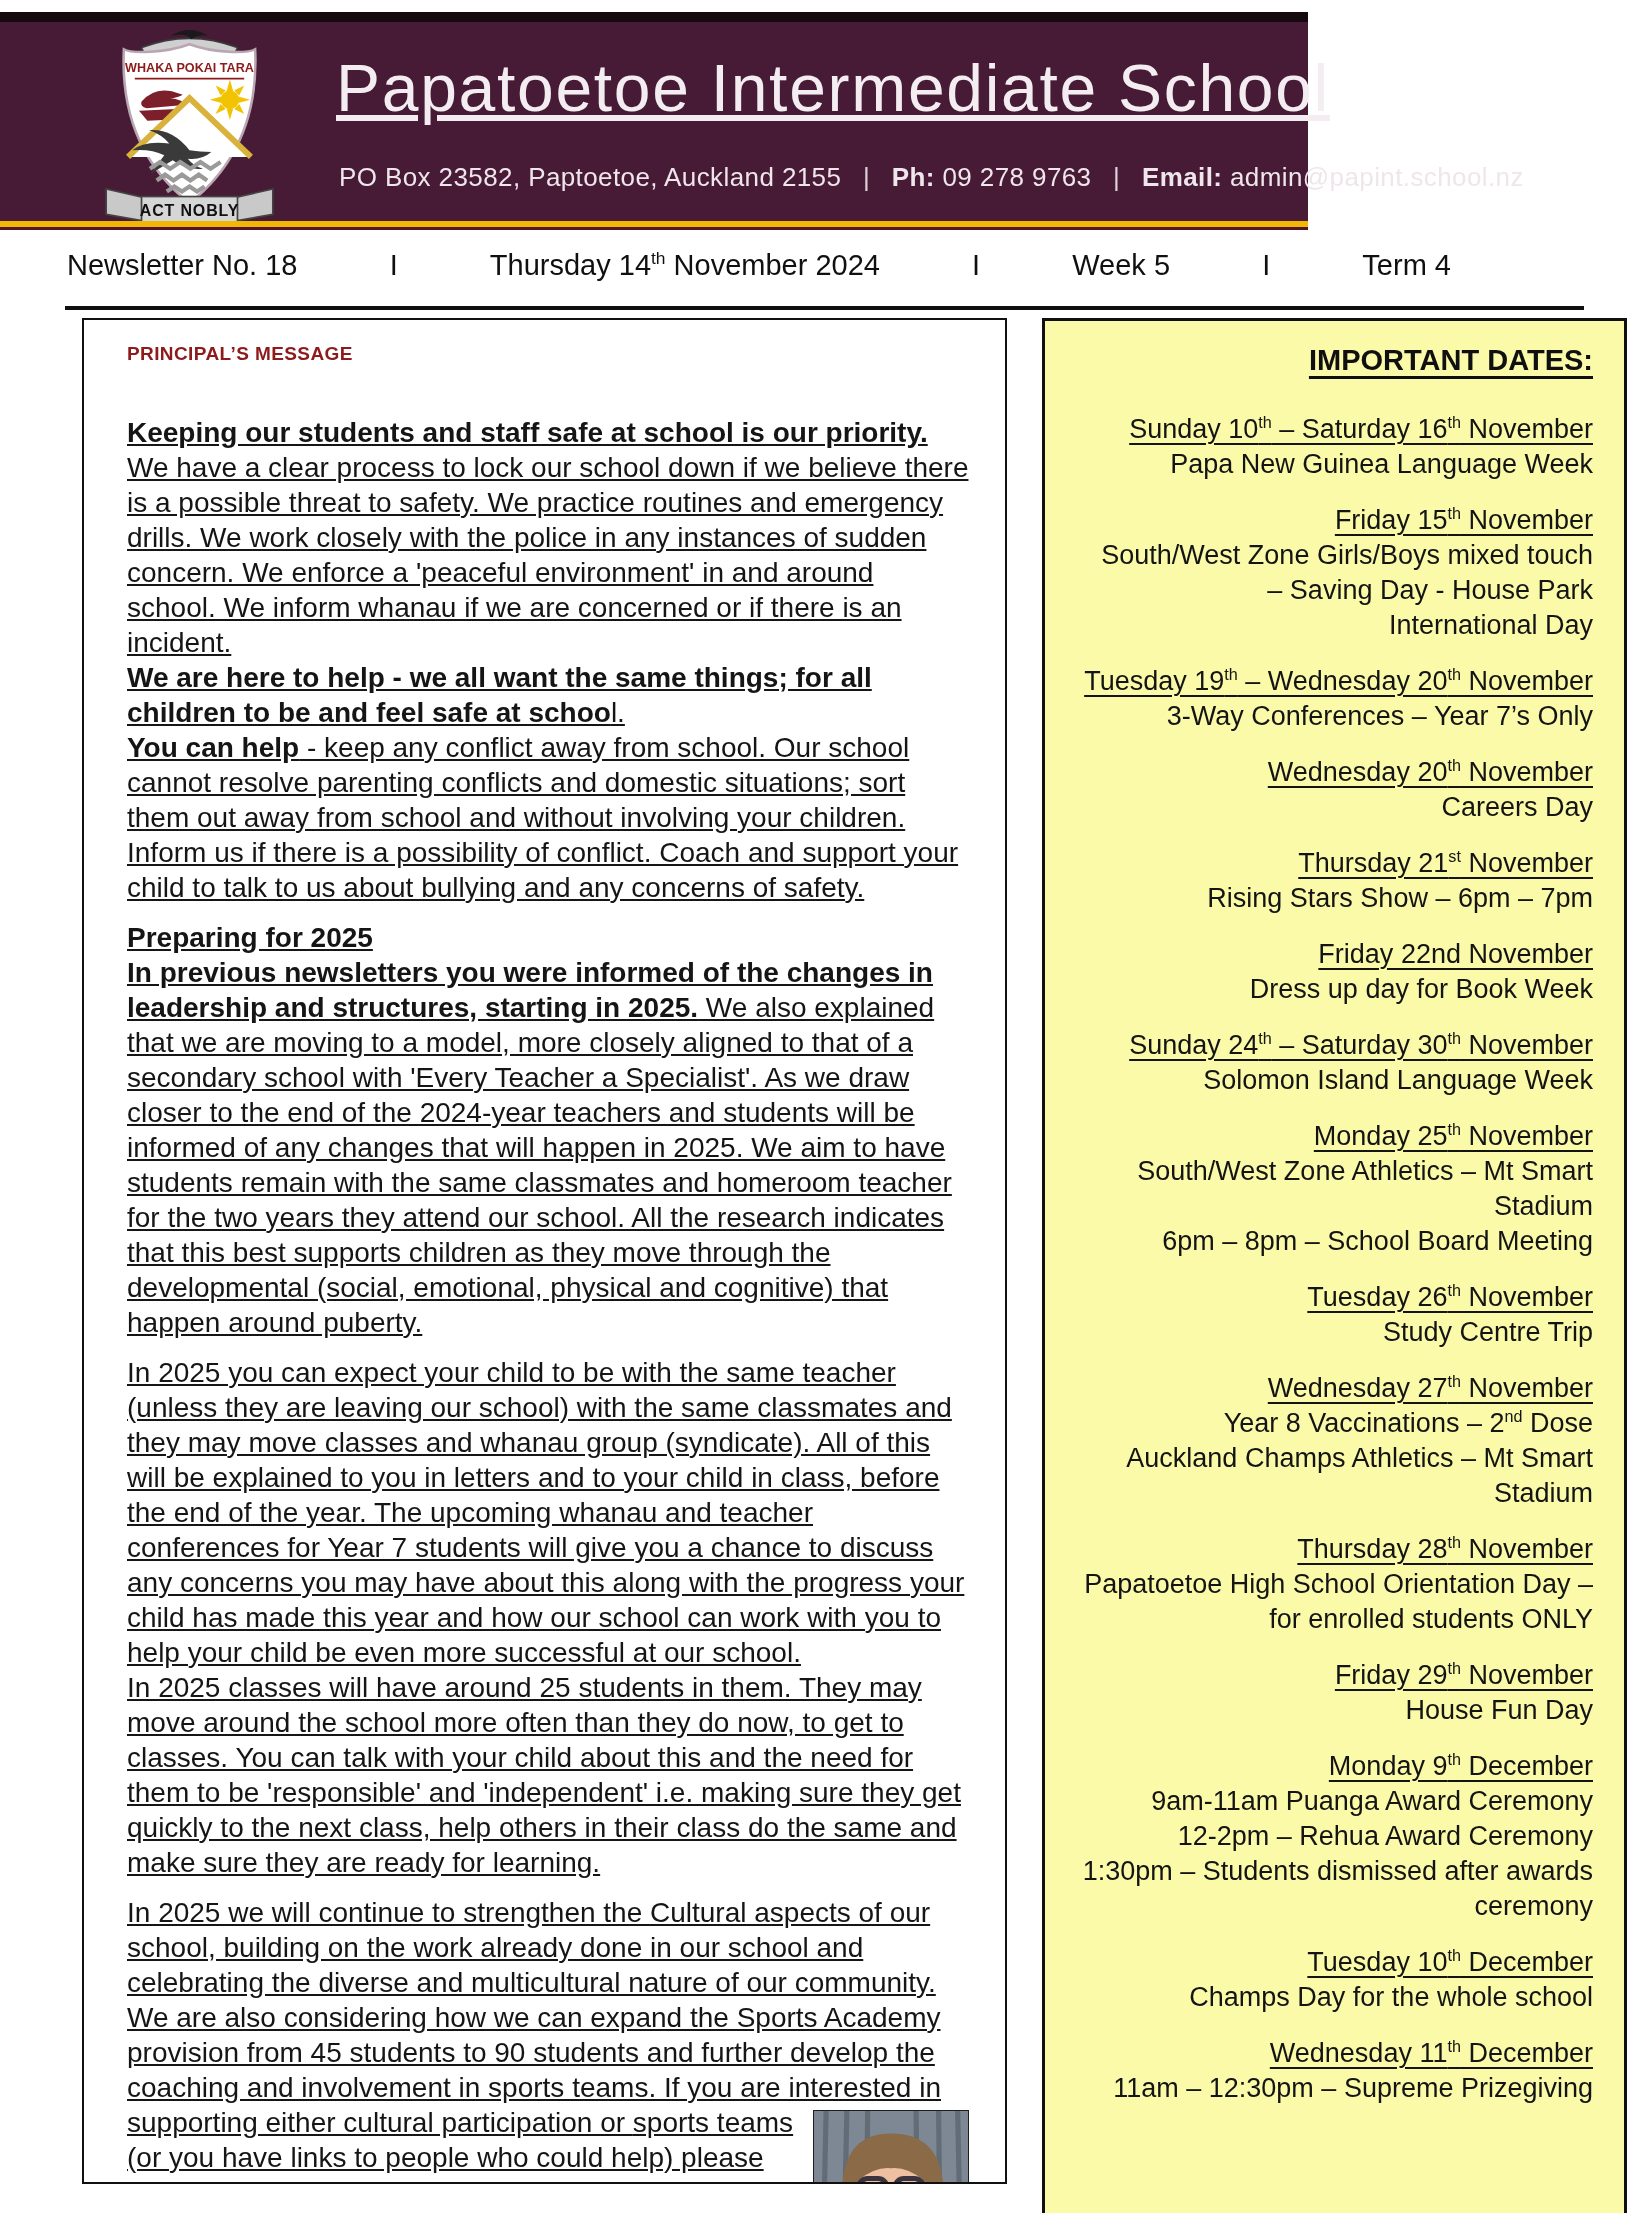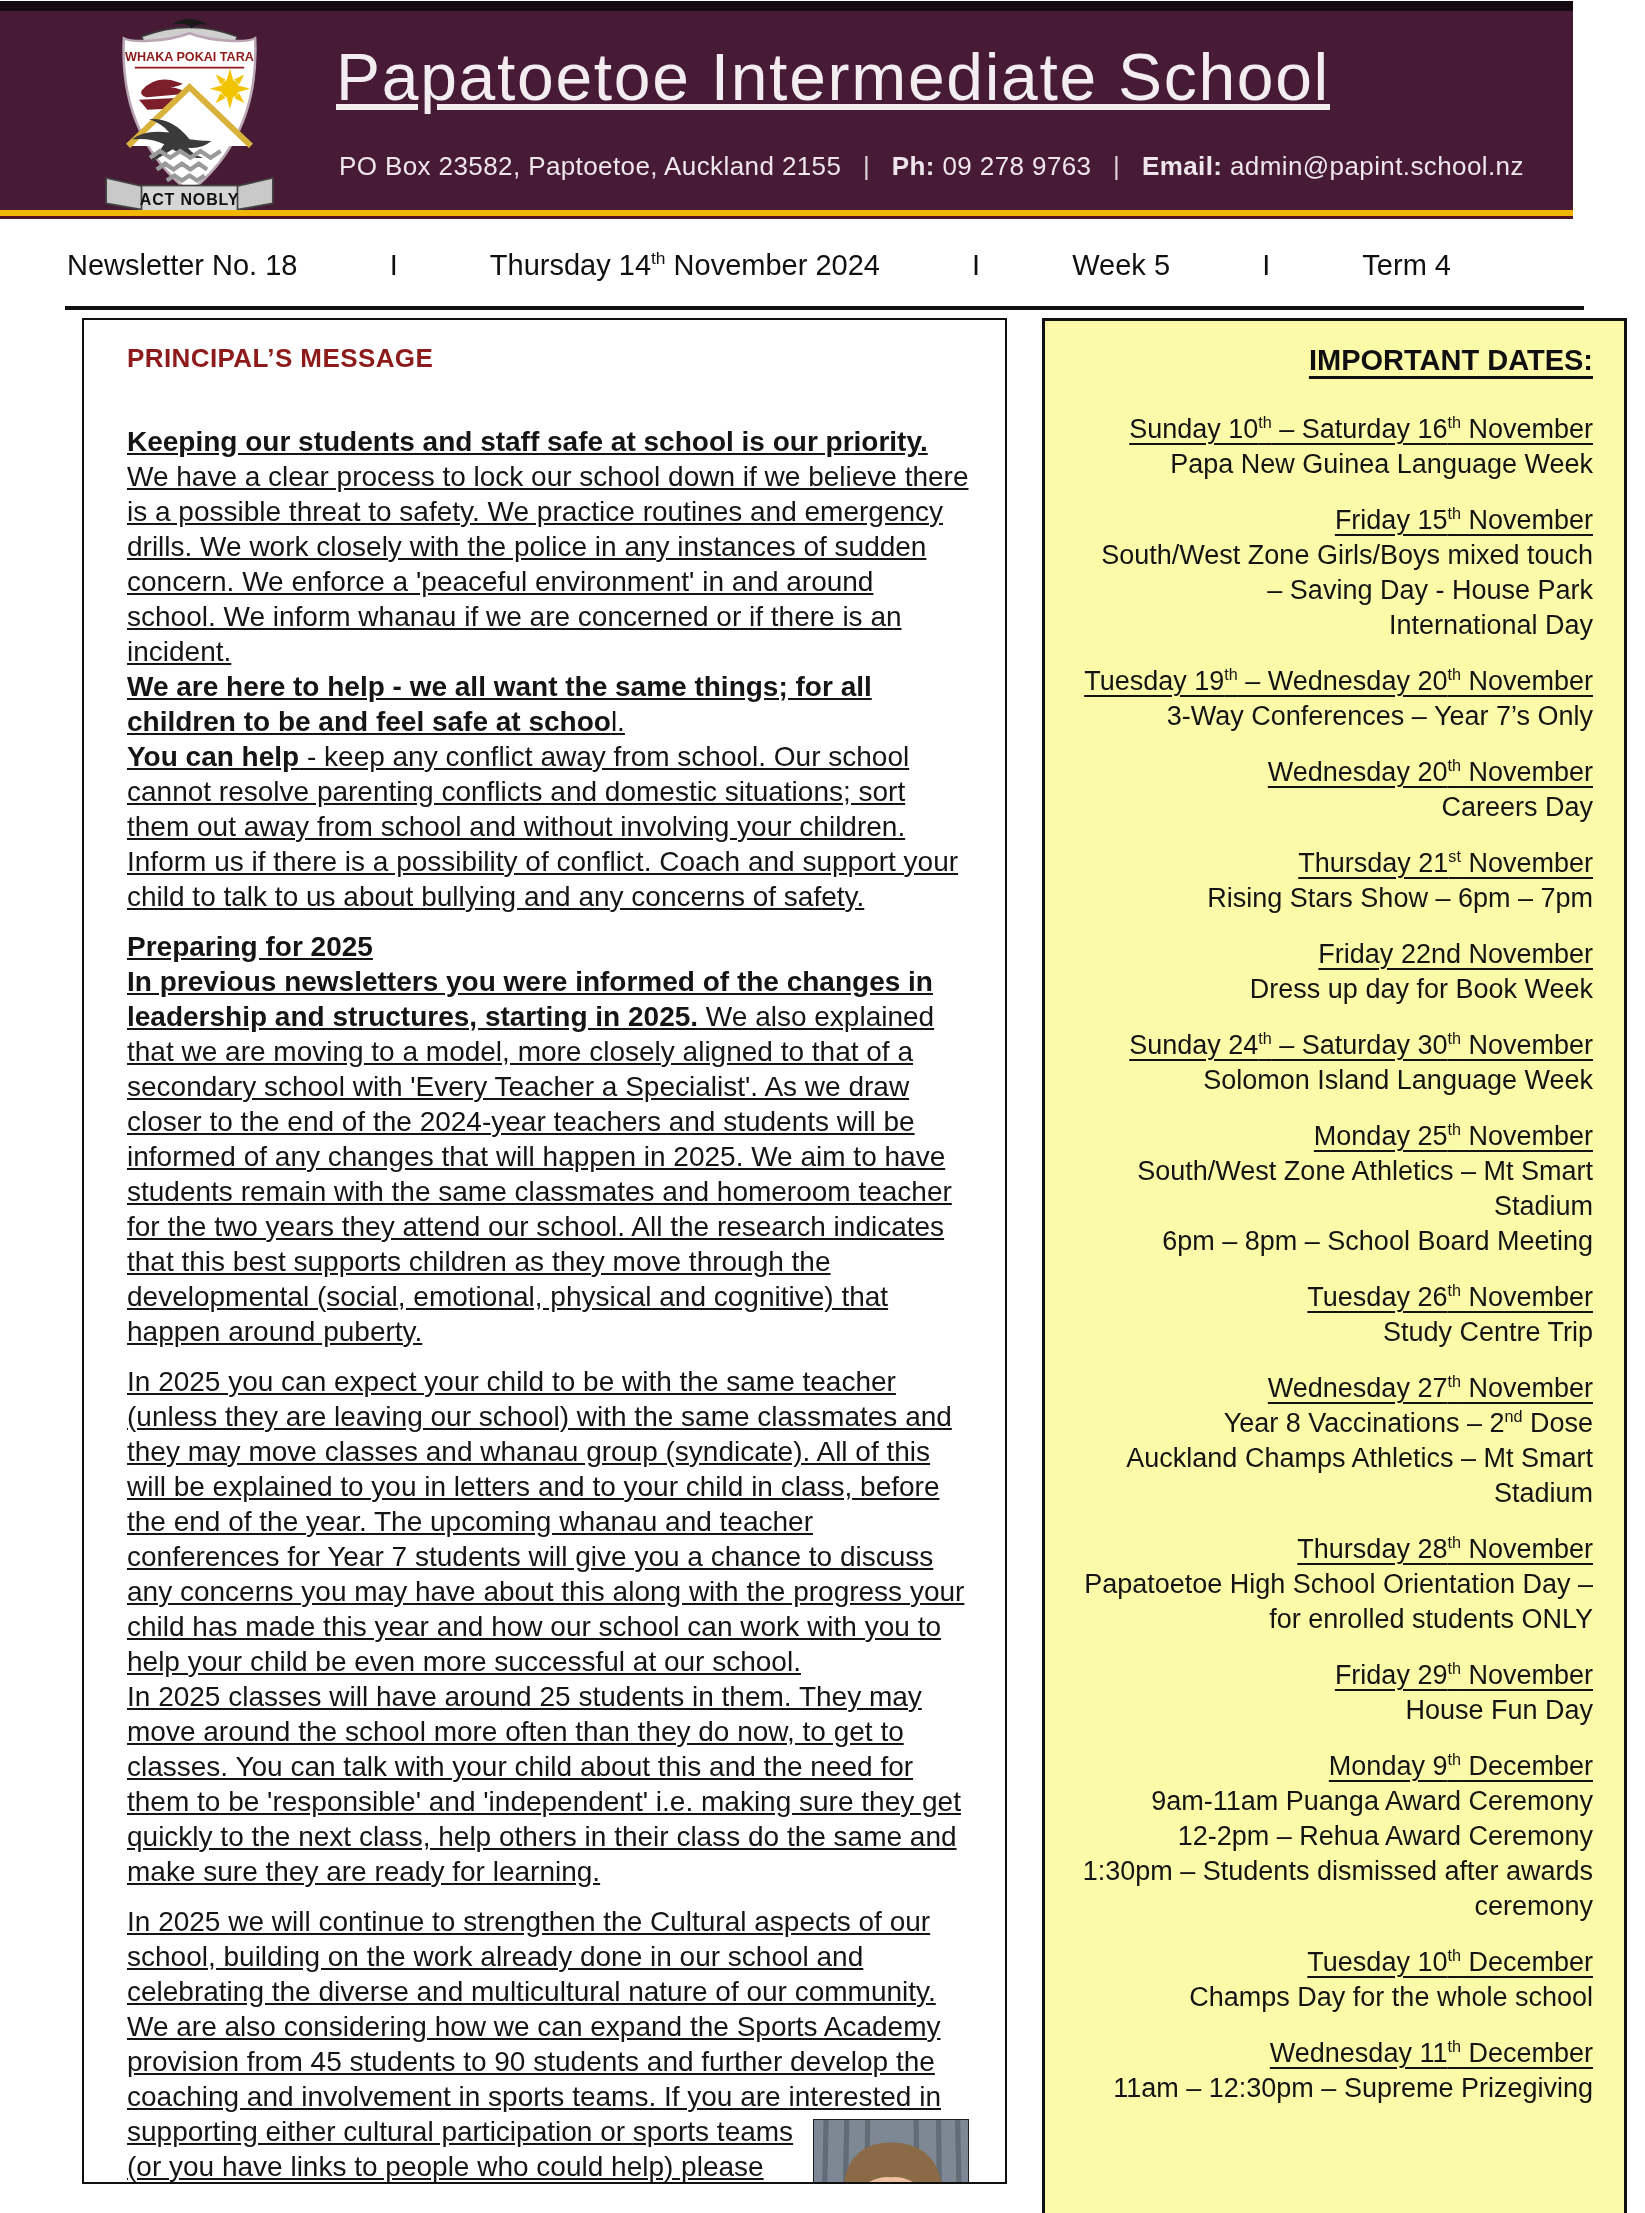--- a/index.html
+++ b/index.html
@@ -1,40 +1,40 @@
 <!DOCTYPE html>
 <html style="font-size:14px"><head>
 <meta charset="utf-8">
 <style>
   html,body{margin:0;padding:0;background:#ffffff;}
   .page{position:relative;width:1646px;height:2214px;background:#fff;
         font-family:"Liberation Sans",sans-serif;color:#141414;overflow:hidden;}
 
   
-  .masthead{position:absolute;top:1px;left:0;width:1573px;height:218px;background:#471b36;}
+  .masthead{position:absolute;top:12px;left:0;width:1308px;height:218px;background:#471b36;}
   .topstrip{position:absolute;top:0;left:0;width:100%;height:10.4px;background:#14090f;}
   .goldline{position:absolute;bottom:2.6px;left:0;width:100%;height:6px;background:#f2b705;}
   .darkline{position:absolute;bottom:0;left:0;width:100%;height:2.6px;background:#531426;}
   .crest{position:absolute;left:92px;top:12px;width:195px;height:202px;}
   .school-name{position:absolute;left:336px;top:38px;font-size:66px;font-weight:400;
                color:#f3edf1;letter-spacing:1.7px;white-space:nowrap;text-decoration:underline;}
   .contact{position:absolute;left:339px;top:150px;font-size:26px;color:#efe6ec;letter-spacing:0.4px;white-space:nowrap;}
   .contact .b{font-weight:bold;}
   .contact .sep{margin:0 14px;opacity:.9;}
 
   
   .info-bar{position:absolute;left:67px;top:249px;width:1384px;display:flex;
             justify-content:space-between;align-items:baseline;font-size:29px;color:#101010;}
   .rule{position:absolute;left:65px;top:306px;width:1519px;height:3.5px;background:#101010;}
 
   
   .message-box{position:absolute;left:82px;top:318px;width:925px;height:1866px;
                border:2.6px solid #101010;box-sizing:border-box;background:#fff;
                padding:22.5px 36px 0 43px;overflow:hidden;}
-  .message-box h2{margin:0 0 50px 0;font-size:26px;font-weight:bold;color:#8e1b1b;letter-spacing:0.4px;}
+  .message-box h2{margin:0 0 50px 0;font-size:19px;font-weight:bold;color:#8e1b1b;letter-spacing:0.4px;}
   .para{font-size:28px;line-height:35px;color:#151515;text-decoration:underline;}
   .para.gap{margin-top:15px;}
   .b{font-weight:bold;}
   sup{font-size:.6em;vertical-align:super;line-height:0;}
 
   .photo{float:right;width:154px;height:161px;border:1.7px solid #1d1d1d;
          margin:5.2px 0 5.2px 19px;background:#7d8894;}
   .photo svg{display:block;width:100%;height:100%;}
 
   

